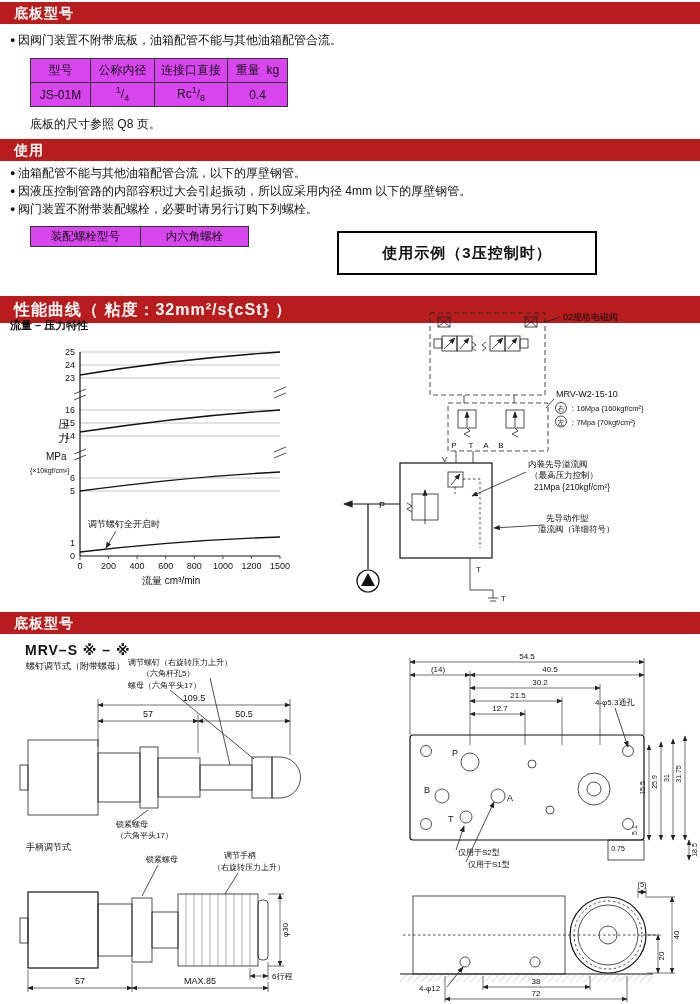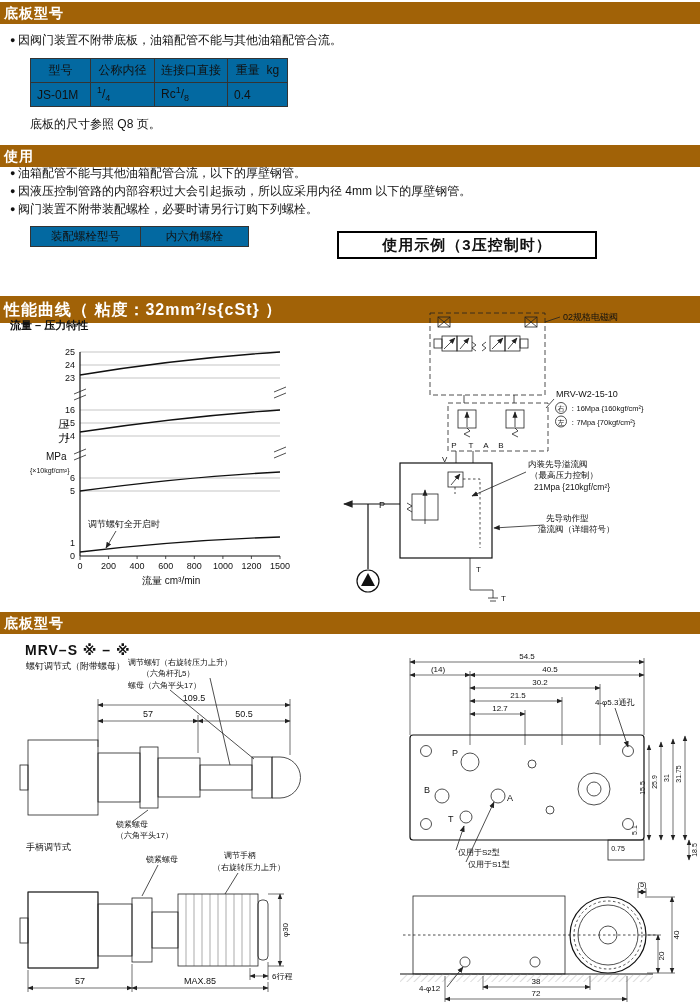--- a/index.html
+++ b/index.html
@@ -1,27 +1,27 @@
 <!DOCTYPE html>
 <html><head>
 <meta charset="utf-8">
 <style>
   * { margin:0; padding:0; box-sizing:border-box; }
   html,body { width:700px; }
   body {
     position:relative; width:700px; height:1004px; background:#fff; overflow:hidden;
     font-family:"Liberation Sans","DejaVu Sans",sans-serif; color:#111;
   }
-  .bar { position:absolute; left:0; width:700px; height:22px; background:#a16207; color:#fff;
-         font-weight:bold; font-size:14px; line-height:22px; padding-left:4px; letter-spacing:1px; }
+  .bar { position:absolute; left:0; width:700px; height:22px; background:#b91c1c; color:#fff;
+         font-weight:bold; font-size:14px; line-height:22px; padding-left:14px; letter-spacing:1px; }
   .bar.big { height:27px; line-height:27px; font-size:16px; }
   .bullet { position:absolute; left:10px; font-size:12px; white-space:nowrap; }
   .bullet::before { content:"● "; font-size:9px; vertical-align:1px; }
   .note { position:absolute; font-size:12px; }
-  .tbl { position:absolute; border-collapse:collapse; font-size:12px; background:#0369a1; }
+  .tbl { position:absolute; border-collapse:collapse; font-size:12px; text-align:center; background:#d946ef; }
   .tbl th,.tbl td { border:1px solid #333; padding:2px 6px; font-weight:normal; height:24px; }
   .tbl.small th,.tbl.small td { height:20px; font-size:11.5px; padding:1px 16px; }
   .example-box { position:absolute; border:2px solid #000; font-weight:bold; font-size:15px;
                  display:flex; align-items:center; justify-content:center; letter-spacing:1px; }
   .sub-title { position:absolute; font-weight:bold; font-size:11px; }
   .model-title { position:absolute; font-weight:bold; font-size:14px; letter-spacing:1px; }
   sup,sub { font-size:9px; }
   svg { position:absolute; overflow:visible; }
   svg text { font-family:"Liberation Sans","DejaVu Sans",sans-serif; fill:#111; }
   .thin { stroke:#222; stroke-width:0.8; fill:none; }
@@ -62,35 +62,35 @@
     <td>JS-01M</td>
     <td><sup>1</sup><span>/</span><sub>4</sub></td>
     <td><span>Rc</span><sup>1</sup><span>/</span><sub>8</sub></td>
     <td>0.4</td>
   </tr>
 </tbody>
   </table>
 
 <div class="note" style="top:116px;left:30px">底板的尺寸参照 Q8 页。</div>
 
-<div class="bar" style="top:145px">使用</div>
+<div class="bar" style="top:139px">使用</div>
 <div class="bullet" style="top:165px">油箱配管不能与其他油箱配管合流，以下的厚壁钢管。</div>
 <div class="bullet" style="top:183px">因液压控制管路的内部容积过大会引起振动，所以应采用内径 4mm 以下的厚壁钢管。</div>
 <div class="bullet" style="top:201px">阀门装置不附带装配螺栓，必要时请另行订购下列螺栓。</div>
 
 <table class="tbl small" style="top:226px;left:30px">
   <tbody>
       <tr>
     <th style="width:110px">装配螺栓型号</th>
     <th style="width:108px">内六角螺栓</th>
   </tr>
 </tbody>
   </table>
 
-<div class="example-box" style="top:231px;left:337px;width:260px;height:28px">使用示例（3压控制时）</div>
+<div class="example-box" style="top:231px;left:337px;width:260px;height:44px">使用示例（3压控制时）</div>
 
 <div class="bar big" style="top:296px">性能曲线（ 粘度：32mm²/s{cSt} ）</div>
 <div class="sub-title" style="top:318px;left:10px">流量 – 压力特性</div>
 
 <svg style="left:30px;top:332px" width="300" height="272" viewBox="0 0 300 272">
   <g>
     <text x="28" y="96" font-size="11">压</text>
     <text x="28" y="110" font-size="11">力</text>
     <text x="16" y="128" font-size="10">MPa</text>
     <text x="0" y="141" font-size="7">{×10kgf/cm²}</text>

